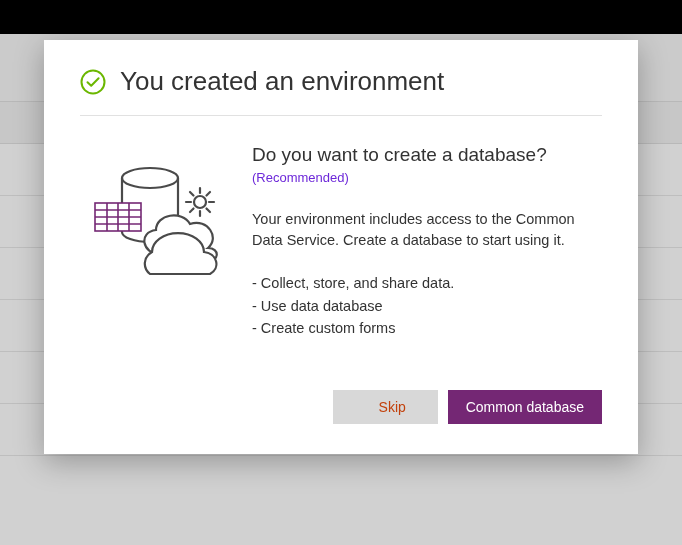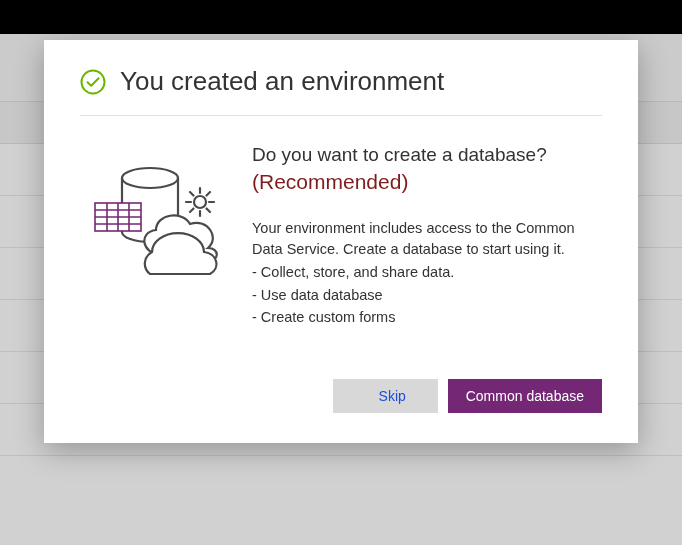--- a/index.html
+++ b/index.html
@@ -92,33 +92,33 @@
       flex: 1;
       color: #333;
     }
     .question {
       font-size: 19px;
       font-weight: 400;
       color: #333;
       line-height: 1.35;
     }
     .recommended {
-      font-size: 21px;
+      font-size: 13px;
       font-weight: 400;
-      color: #7f1d1d;
+      color: #6d28d9;
       margin-top: 2px;
     }
     .description {
       font-size: 14.5px;
       color: #333;
       margin-top: 24px;
       line-height: 1.5;
     }
     .bullets {
-      margin-top: 0;
+      margin-top: 20px;
     }
     .bullets div {
       font-size: 14.5px;
       color: #333;
       line-height: 1.55;
     }
     .dialog-footer {
       display: flex;
       justify-content: flex-end;
       gap: 10px;
@@ -128,21 +128,21 @@
       min-width: 105px;
       height: 34px;
       border: none;
       font-size: 14px;
       font-family: inherit;
       cursor: pointer;
       padding: 0 18px;
     }
     .btn-secondary {
       background: #d8d8d8;
-      color: #1d4ed8;
+      color: #c2410c;
       padding-left: 32px;
     }
     .btn-primary {
       background: #742774;
       color: #fff;
     }
   </style>
 </head>
 <body>
 

